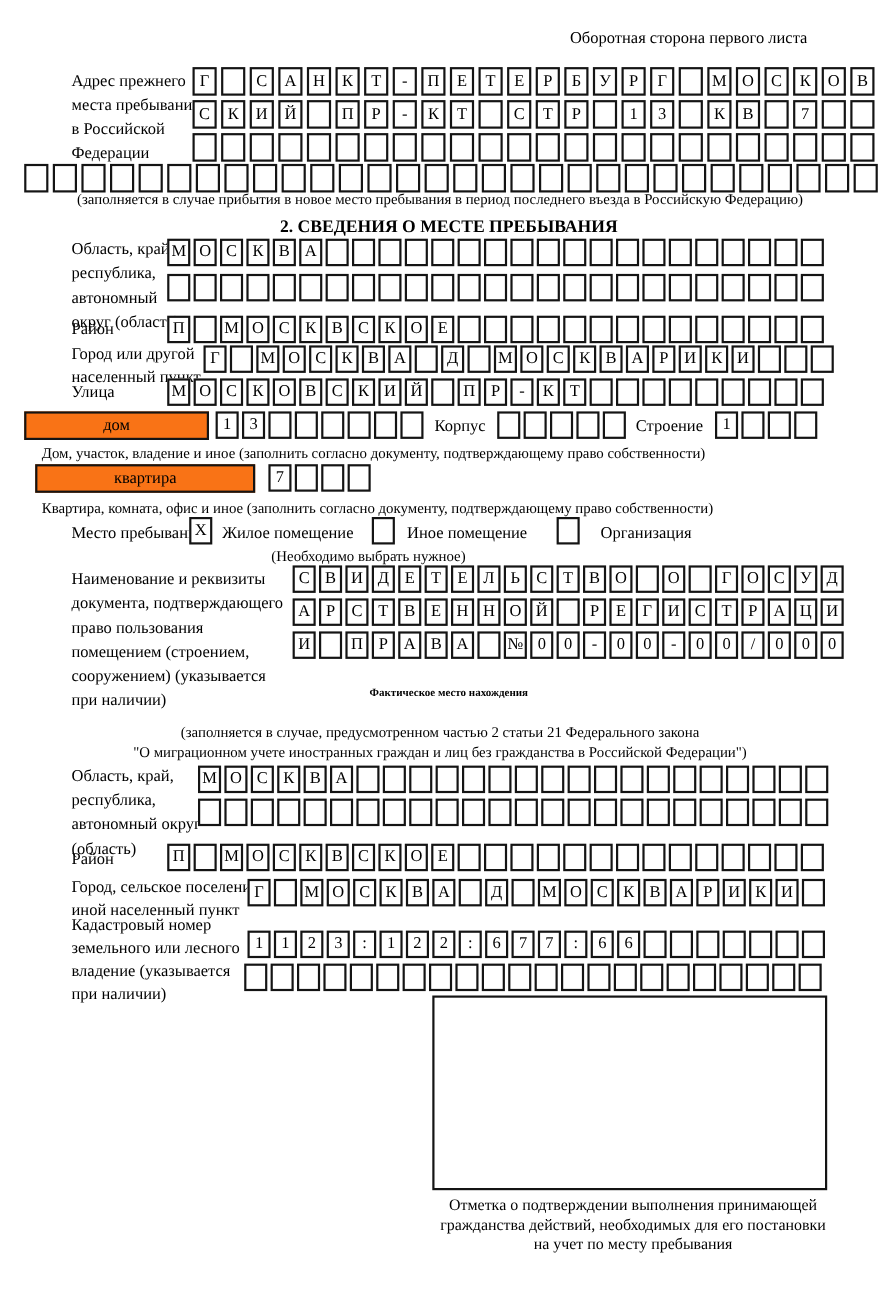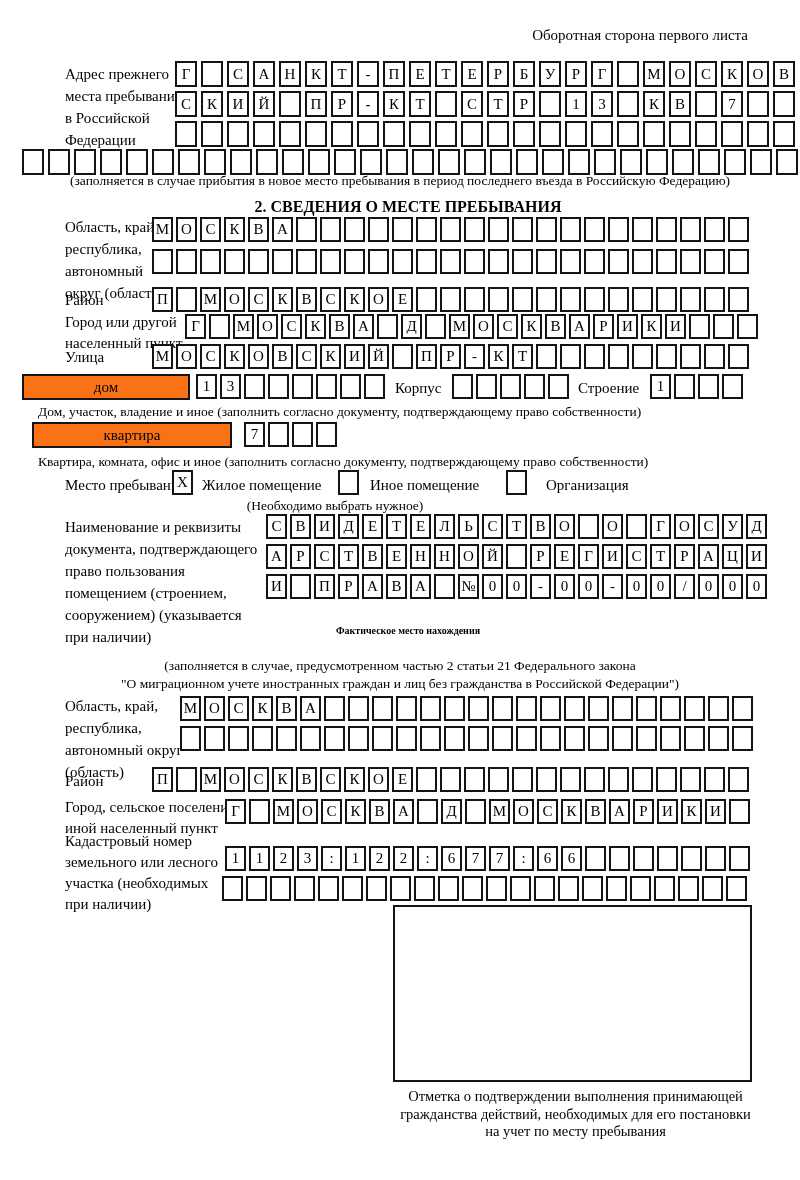--- a/index.html
+++ b/index.html
@@ -29,21 +29,21 @@
   .chk{
     width:21px;height:25px;box-sizing:border-box;border:2px solid #141414;
     display:flex;align-items:center;justify-content:center;font-size:15px;background:#fff;
   }
   .stamp{box-sizing:border-box;border:2px solid #141414;background:#fff;}
   .cap{font-size:14.5px;line-height:17.5px;text-align:center;}
 </style>
 </head>
 <body>
 
-<div class="abs lbl" style="top:24px;right:52px;">Оборотная сторона первого листа</div>
+<div class="abs lbl" style="top:24px;right:66px;">Оборотная сторона первого листа</div>
 
 <div class="abs lbl" style="left:65px;top:63px;">
   <div>Адрес прежнего</div>
   <div>места пребывания</div>
   <div>в Российской</div>
   <div>Федерации</div>
 </div>
 <div class="abs cells wide" style="left:175px;top:61px;">
     <span class="cell">Г</span>
     <span class="cell"></span>
@@ -549,21 +549,21 @@
     <span class="cell">Р</span>
     <span class="cell">И</span>
     <span class="cell">К</span>
     <span class="cell">И</span>
     <span class="cell"></span>
   </div>
 
 <div class="abs lbl tight" style="left:65px;top:831px;">
   <div>Кадастровый номер</div>
   <div>земельного или лесного</div>
-  <div>участка (необходимых</div>
+  <div>владение (указывается</div>
   <div>при наличии)</div>
 </div>
 <div class="abs cells" style="left:225px;top:846px;">
     <span class="cell">1</span>
     <span class="cell">1</span>
     <span class="cell">2</span>
     <span class="cell">3</span>
     <span class="cell">:</span>
     <span class="cell">1</span>
     <span class="cell">2</span>

